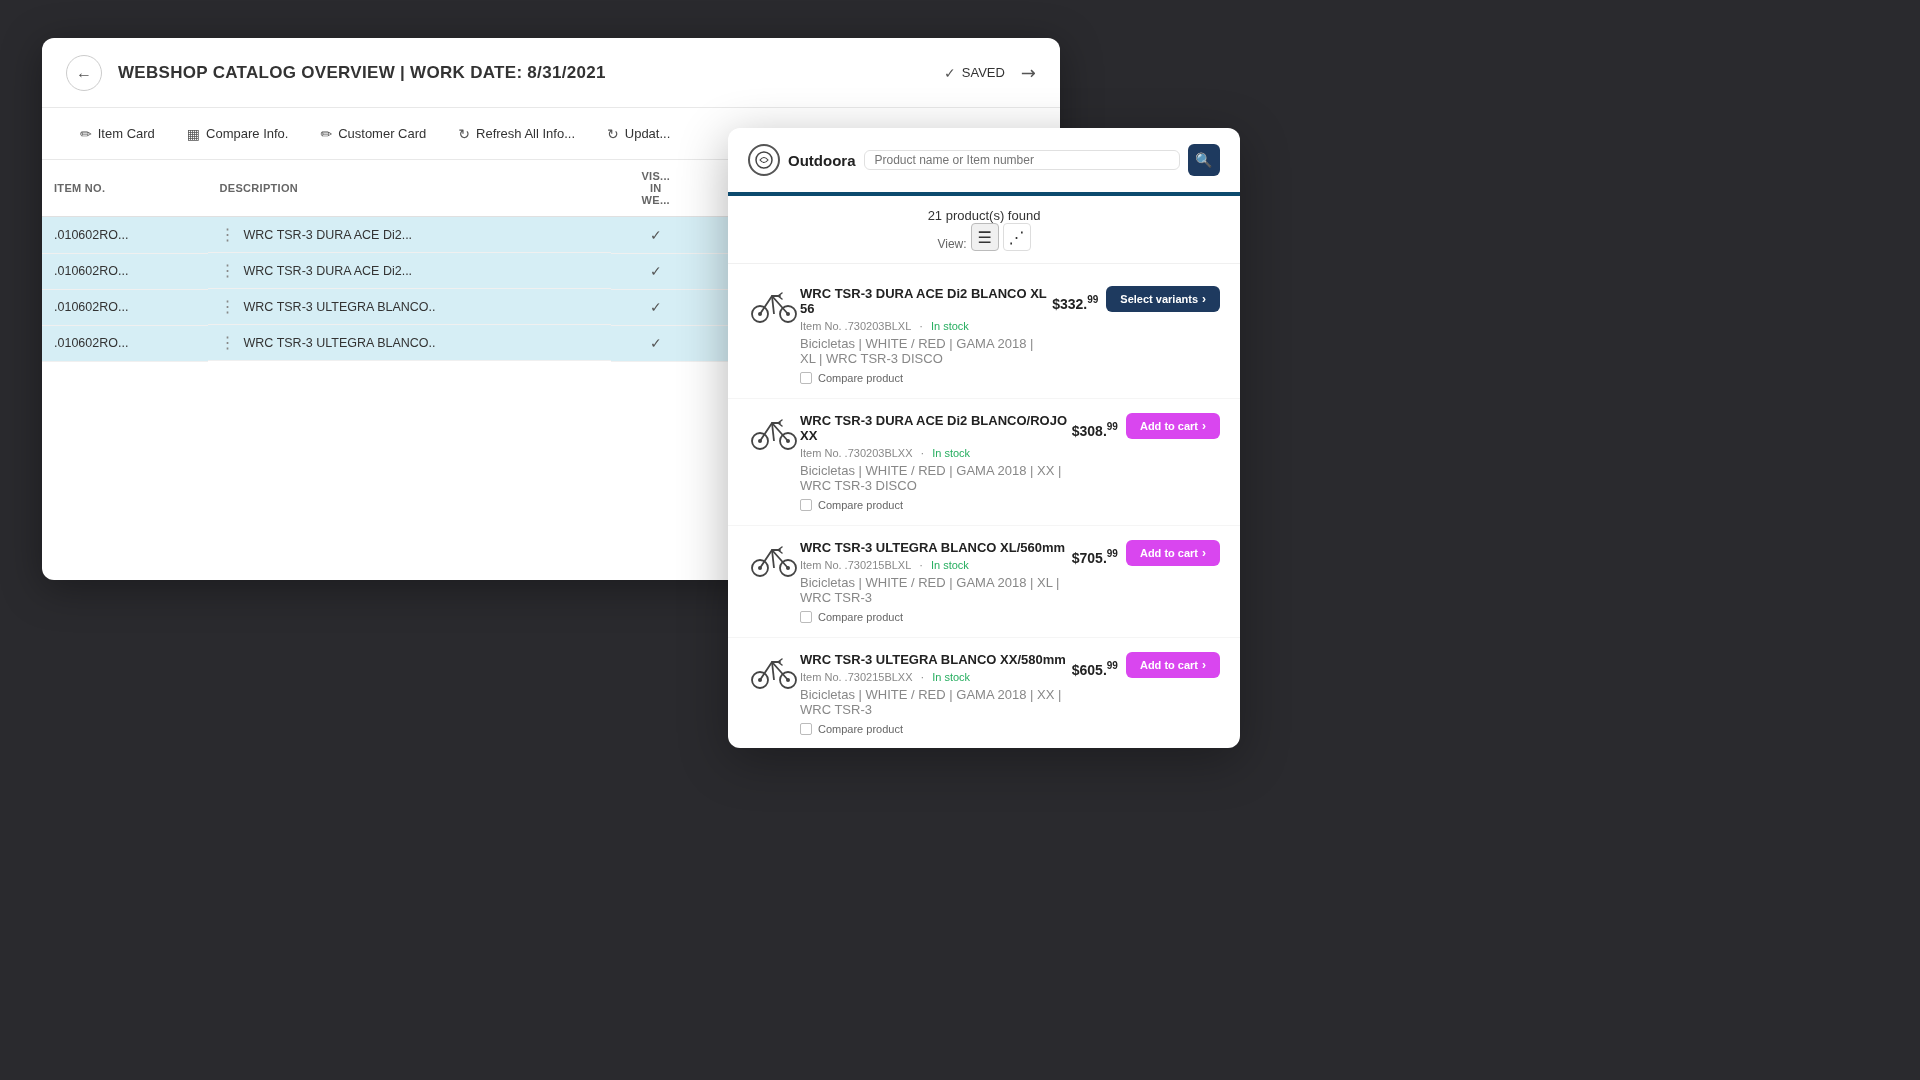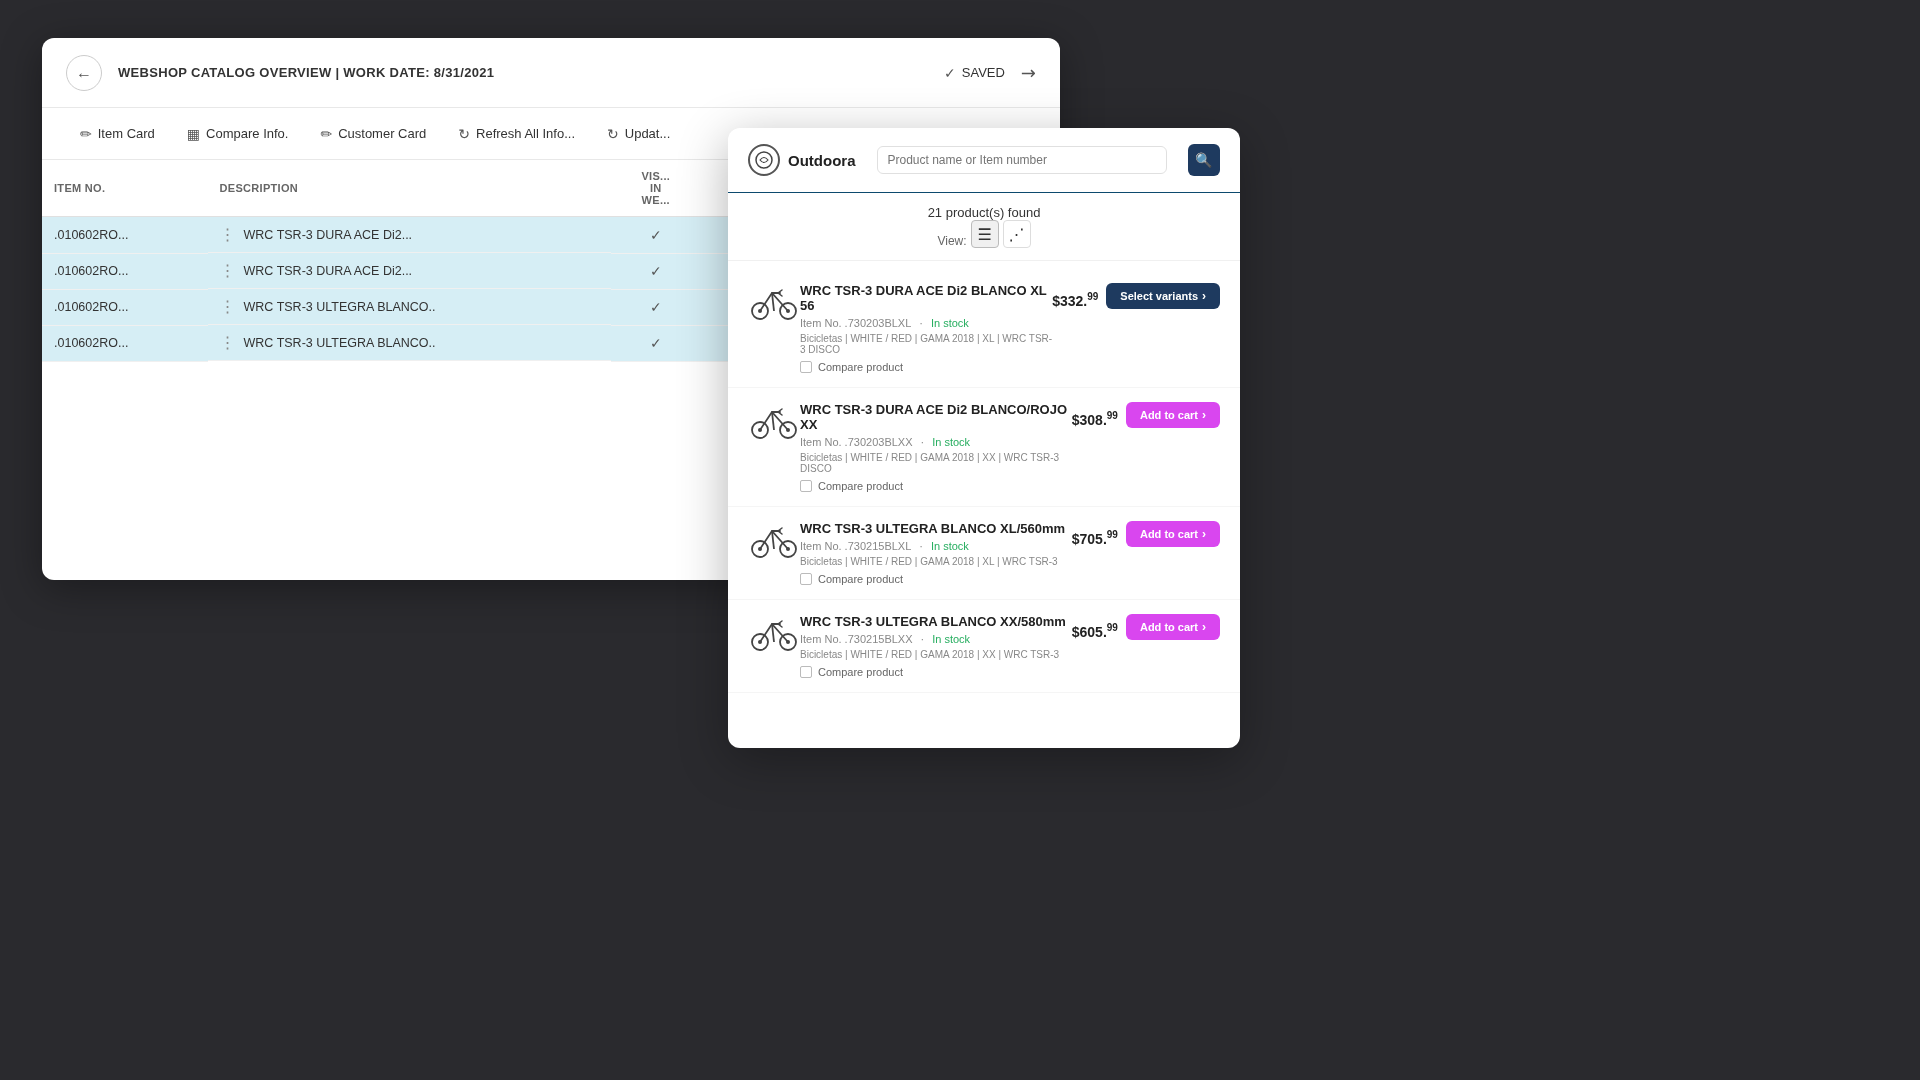--- a/index.html
+++ b/index.html
@@ -42,21 +42,21 @@
       display: flex;
       align-items: center;
       justify-content: center;
       cursor: pointer;
       color: #555;
       font-size: 16px;
       flex-shrink: 0;
     }
 
     .main-title {
-      font-size: 13px;
+      font-size: 17px;
       font-weight: 600;
       color: #333;
       letter-spacing: 0.3px;
       flex: 1;
     }
 
     .saved-badge {
       display: flex;
       align-items: center;
       gap: 6px;
@@ -174,22 +174,22 @@
       box-shadow: 0 12px 50px rgba(0,0,0,0.30);
       overflow: hidden;
       display: flex;
       flex-direction: column;
     }
 
     .panel-header {
       display: flex;
       align-items: center;
       padding: 16px 20px;
-      border-bottom: 1px solid #0c4a6e;
-      gap: 21px;
+      border-bottom: 4px solid #0c4a6e;
+      gap: 8px;
     }
 
     .brand-logo {
       display: flex;
       align-items: center;
       gap: 8px;
     }
 
     .brand-circle {
       width: 32px;
@@ -204,21 +204,21 @@
     }
 
     .brand-name {
       font-size: 15px;
       font-weight: 700;
       color: #222;
     }
 
     .panel-search-box {
       flex: 1;
-      height: 28px;
+      height: 20px;
       border: 1px solid #e0e0e0;
       border-radius: 6px;
       padding: 0 10px;
       font-size: 12px;
       color: #999;
       outline: none;
     }
 
     .panel-search-btn {
       width: 32px;
@@ -332,21 +332,21 @@
     .in-stock {
       color: #27ae60;
       font-weight: 400;
     }
 
     .item-no {
       color: #888;
     }
 
     .product-tags {
-      font-size: 10px;
+      font-size: 13px;
       color: #888;
       margin-bottom: 6px;
     }
 
     .compare-row {
       display: flex;
       align-items: flex-start;
       gap: 6px;
       font-size: 11px;
       color: #666;

